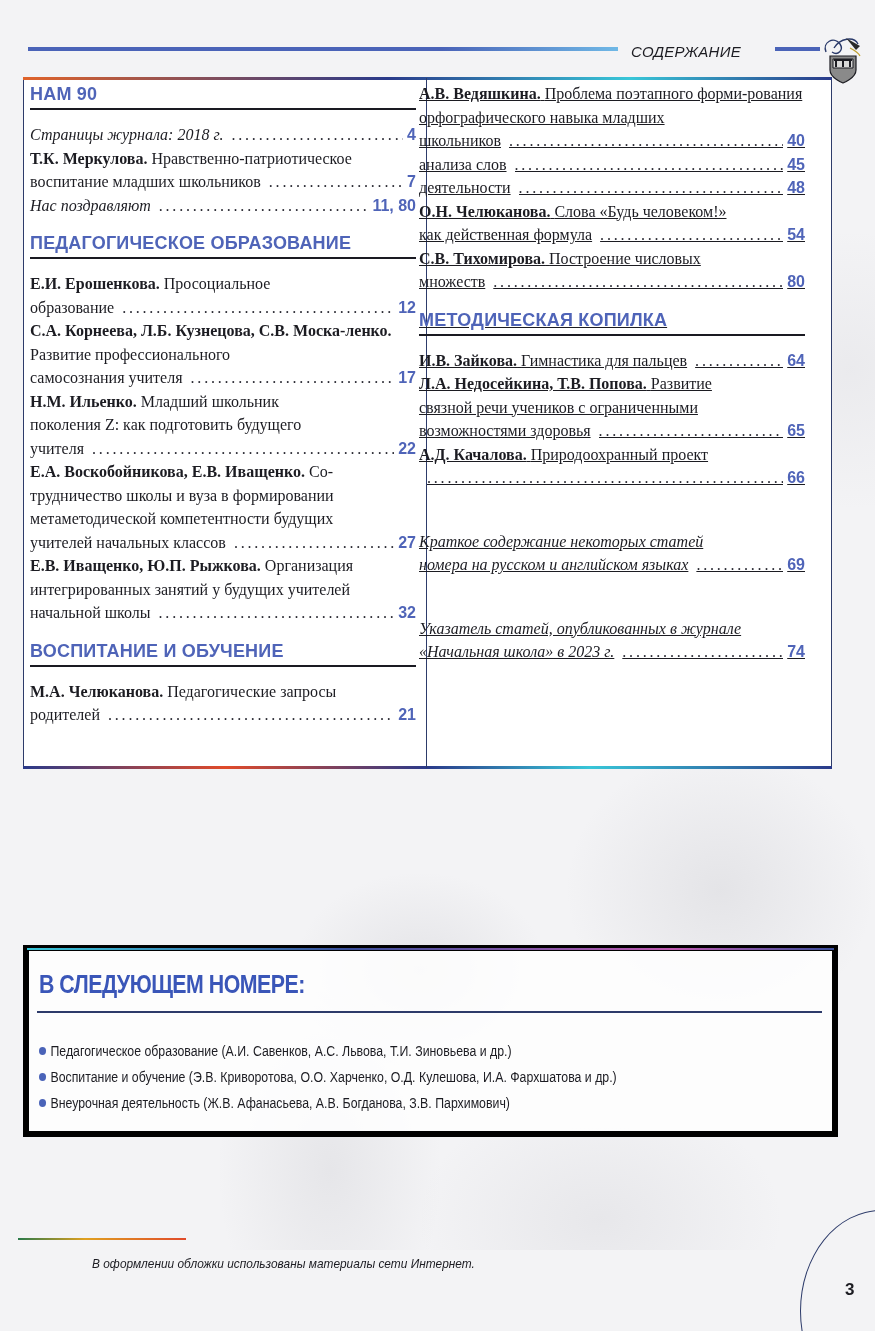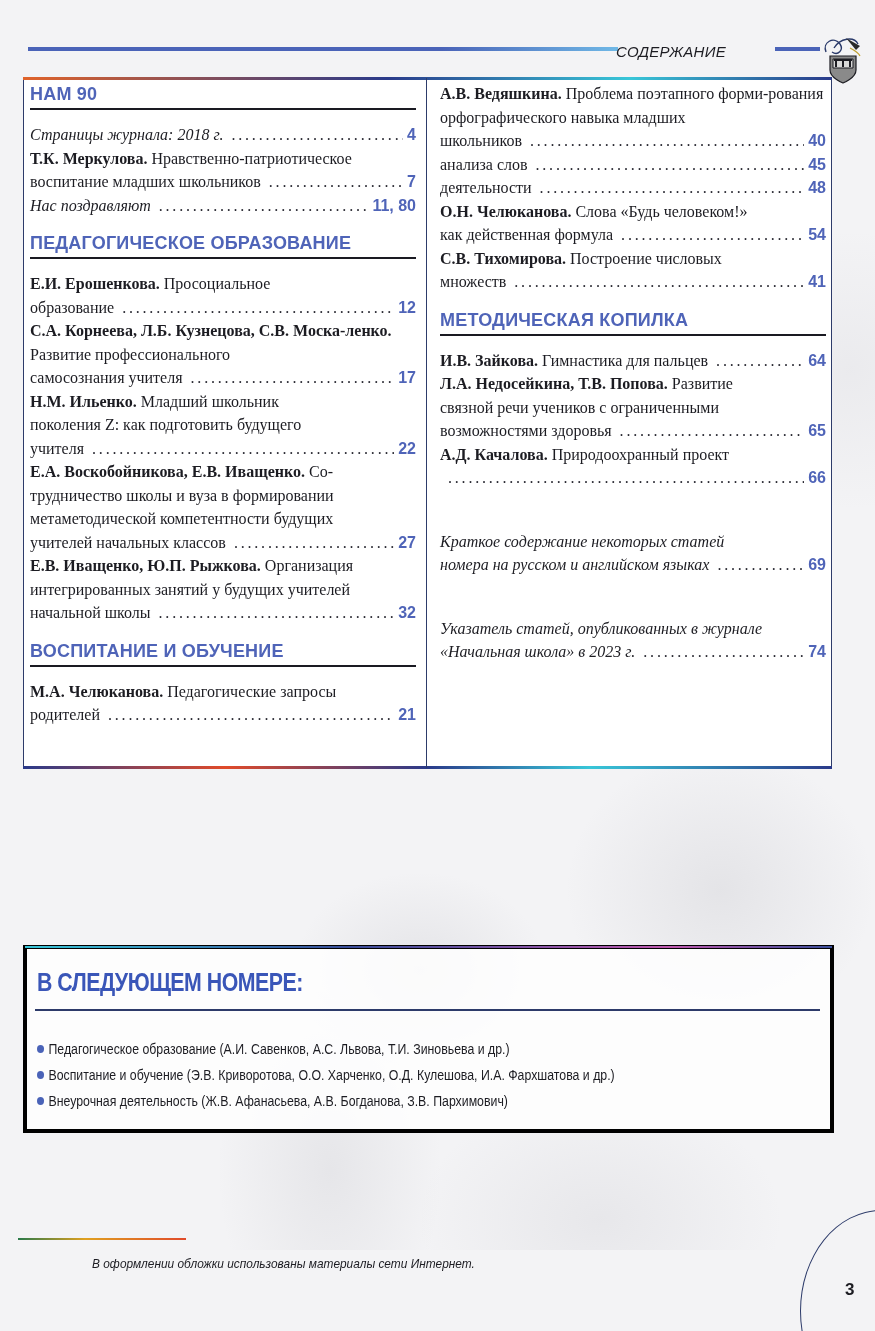--- a/index.html
+++ b/index.html
@@ -22,21 +22,21 @@
     
     .header-rule {
       position: absolute; left: 28px; top: 47px; width: 590px; height: 4px;
       background: linear-gradient(90deg, #4a63b8 0%, #4a63b8 70%, #6fb8e6 100%);
     }
     .header-rule-2 {
       position: absolute; left: 775px; top: 47px; width: 45px; height: 4px;
       background: #4a63b8;
     }
     .header-title {
-      position: absolute; left: 616px; top: 43px;
+      position: absolute; left: 631px; top: 43px;
       font-family: "Liberation Sans", sans-serif; font-style: italic;
       font-size: 15px; letter-spacing: 0.3px; color: #1c1c22;
     }
     .logo {
       position: absolute; left: 820px; top: 34px; width: 46px; height: 50px;
     }
     
     .toc-frame {
       position: absolute; left: 23px; top: 78px; width: 807px; height: 688px;
       background: #ffffff;
@@ -51,21 +51,21 @@
       content: ""; position: absolute; left: -1px; right: -1px; bottom: -2px; height: 3px;
       background: linear-gradient(90deg, #2a3a8a, #e04a2a 25%, #2a3a8a 50%, #38c6d8 70%, #2a3a8a);
     }
     .col-divider {
       position: absolute; left: 426px; top: 78px; width: 1px; height: 690px; background: #2d3b6a;
     }
     .col {
       position: absolute; top: 82px;
     }
     .col-left { left: 30px; width: 386px; }
-    .col-right { left: 440px; width: 386px; }
+    .col-right { left: 419px; width: 386px; text-decoration: underline; }
     .section-head {
       font-family: "Liberation Sans", sans-serif; font-weight: bold;
       color: #4f64b8; font-size: 18px; letter-spacing: 0.2px;
       padding-top: 2px; padding-bottom: 3px;
       border-bottom: 2px solid #1a1a22;
       margin-bottom: 13px;
     }
     .entry {
       font-size: 16px; line-height: 23.5px;
     }
@@ -84,21 +84,21 @@
     }
     .entry .page {
       font-family: "Liberation Sans", sans-serif; font-weight: bold;
       color: #4f64b8; font-size: 16px;
     }
     .gap-section { height: 14px; }
     
     .next-box {
       position: absolute; left: 23px; top: 945px; width: 803px; height: 180px;
       background: rgba(255,255,255,0.82);
-      border: 4px solid #000000;
+      border: 6px solid #000000;
     }
     .next-box::before {
       content: ""; position: absolute; left: -2px; right: -2px; top: -3px; height: 2px;
       background: linear-gradient(90deg, #38c6d8, #3a4e9a 40%, #c05ab0 80%, #3a4e9a);
     }
     .next-title {
       position: absolute; left: 10px; top: 18px;
       font-family: "Liberation Sans", sans-serif; font-weight: bold;
       font-size: 26px; color: #3a56b8; letter-spacing: -0.6px;
       transform: scaleX(0.82); transform-origin: left center;
@@ -269,21 +269,21 @@
         <span><span>как действенная формула</span></span>
         <span class="dots"></span>
         <span class="page">54</span>
       </div>
     </div>
     <div class="entry">
       <div><span class="author">С.В. Тихомирова.</span> <span>Построение числовых</span></div>
       <div class="lastline">
         <span><span>множеств</span></span>
         <span class="dots"></span>
-        <span class="page">41</span>
+        <span class="page">80</span>
       </div>
     </div>
     <div class="gap-section"></div>
     <div class="section-head">МЕТОДИЧЕСКАЯ КОПИЛКА</div>
     <div class="entry">
       <div class="lastline">
         <span><span class="author">И.В. Зайкова.</span> <span>Гимнастика для пальцев</span></span>
         <span class="dots"></span>
         <span class="page">64</span>
       </div>

